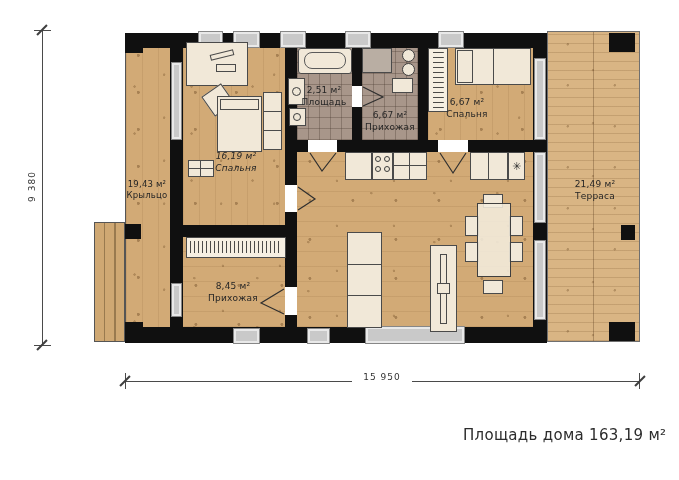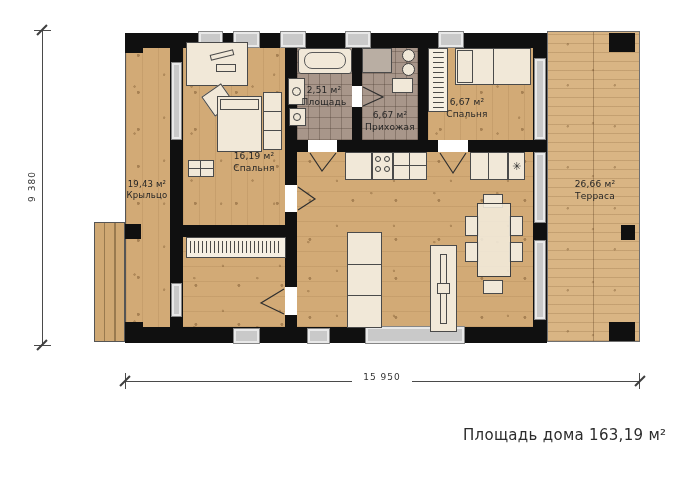--- a/index.html
+++ b/index.html
@@ -169,38 +169,42 @@
     <polyline points="440,153 453,173 466,153" fill="none" stroke="#2f2f2f" stroke-width="1.2"></polyline>
     <polyline points="298,187 315,199 298,210" fill="none" stroke="#2f2f2f" stroke-width="1.2"></polyline>
     <polyline points="284,289 261,303 284,314" fill="none" stroke="#2f2f2f" stroke-width="1.2"></polyline>
     <polyline points="363,87 383,97 363,106" fill="none" stroke="#2f2f2f" stroke-width="1.2"></polyline>
   </svg>
 
   <div class="rlabel" style="left:119px;top:179px;width:56px;font-size:8.5px;">
     <div class="a">19,43 м²</div>
     <div class="a">Крыльцо</div>
   </div>
-  <div class="rlabel" style="left:221px;top:151px;width:66px;">
+  <div class="rlabel" style="left:203px;top:151px;width:66px;font-style:italic;">
     <div class="a">16,19 м²</div>
     <div class="a">Спальня</div>
   </div>
   <div class="rlabel" style="left:293px;top:85px;width:62px;">
     <div class="a">2,51 м²</div>
     <div class="a">Площадь</div>
   </div>
   <div class="rlabel" style="left:354px;top:110px;width:72px;">
     <div class="a">6,67 м²</div>
     <div class="a">Прихожая</div>
   </div>
   <div class="rlabel" style="left:432px;top:97px;width:70px;">
     <div class="a">6,67 м²</div>
     <div class="a">Спальня</div>
   </div>
+  <div class="rlabel" style="left:196px;top:281px;width:74px;">
+    <div class="a">8,45 м²</div>
+    <div class="a">Прихожая</div>
+  </div>
   <div class="rlabel" style="left:556px;top:179px;width:78px;">
-    <div class="a">26,66 м²</div>
+    <div class="a">21,49 м²</div>
     <div class="a">Терраса</div>
   </div>
 
   <div class="abs dim" style="left:42px;top:30px;width:1px;height:315px;"></div>
   <div class="abs dim" style="left:34px;top:30px;width:17px;height:1px;"></div>
   <div class="abs dim" style="left:34px;top:345px;width:17px;height:1px;"></div>
   <div class="tick" style="left:35px;top:29px;"></div>
   <div class="tick" style="left:35px;top:344px;"></div>
   <div class="dimtext vtext" style="left:11px;top:180px;width:44px;height:13px;">9 380</div>
 

